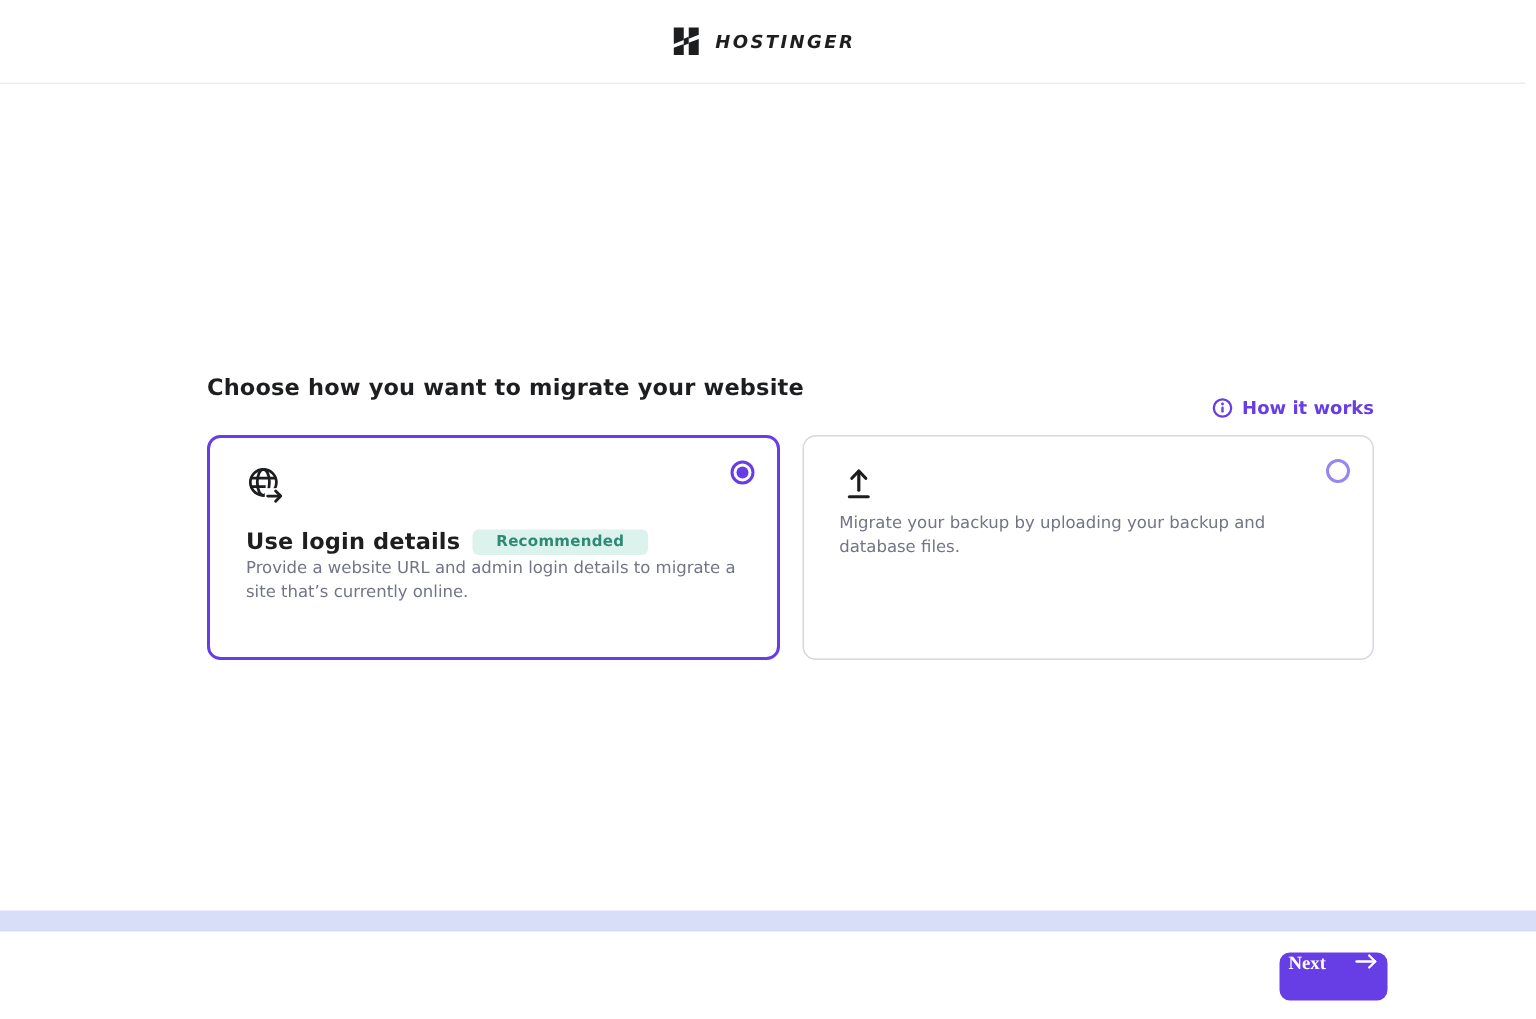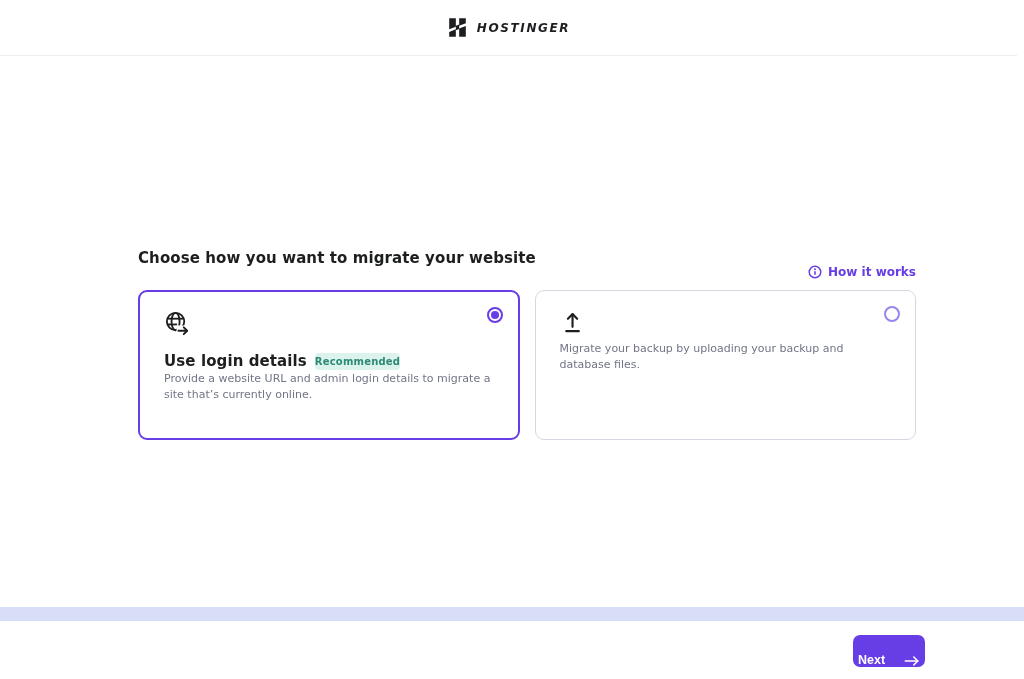--- a/index.html
+++ b/index.html
@@ -26,36 +26,36 @@
   .cards { display:flex; gap:15px; margin-top:20px; }
   .card { position:relative; width:382px; height:150px; border-radius:9px;
           background:#fff; padding:16px 24px; cursor:pointer; }
   .card.selected   { border:2px solid #673de6; }
   .card.unselected { border:1px solid #d5d8e0; }
 
   .card-icon { width:27px; height:27px; margin-top:2px; }
   .card-title-row { display:flex; align-items:center; gap:8px; margin-top:11px; }
   .card-title { font-size:15px; font-weight:bold; color:#1d1e20; letter-spacing:.1px; }
   .badge { background:#dcf2ec; color:#2d8a75; font-size:10px; font-weight:bold;
-           padding:3px 0; border-radius:4px; letter-spacing:.2px; }
+           padding:3px 16px; border-radius:4px; letter-spacing:.2px; }
   .card-desc { margin-top:1px; font-size:11px; line-height:16px; color:#727586; max-width:336px; }
 
   .radio { position:absolute; top:15px; right:15px; width:16px; height:16px;
            border-radius:50%; display:flex; align-items:center; justify-content:center; }
   .radio.on  { border:2px solid #673de6; }
   .radio.on .dot { width:8px; height:8px; border-radius:50%; background:#673de6; }
   .radio.off { border:2px solid #9687ee; }
 
   
   .progress-track { position:absolute; left:0; top:607px; width:1024px; height:14px;
                     background:#d9def8; }
   .next-btn { position:absolute; left:853px; top:635px; width:72px; height:32px;
               background:#673de6; border:none; border-radius:7px; color:#fff;
-              font-family:Liberation Sans, sans-serif; font-size:12.5px; font-weight:bold; cursor:pointer;
-              display:flex; align-items:flex-end; justify-content:center; gap:19px; }
+              font-family:Liberation Serif, serif; font-size:12.5px; font-weight:bold; cursor:pointer;
+              display:flex; align-items:flex-start; justify-content:center; gap:19px; }
   .next-btn svg { display:block; }
 </style>
 </head>
 <body>
 
 <div class="stage">
 
   <div class="header">
     <div class="logo">
       <svg class="logo-mark" viewBox="0 0 24 24" fill="#1d1e20" xmlns="http://www.w3.org/2000/svg">

